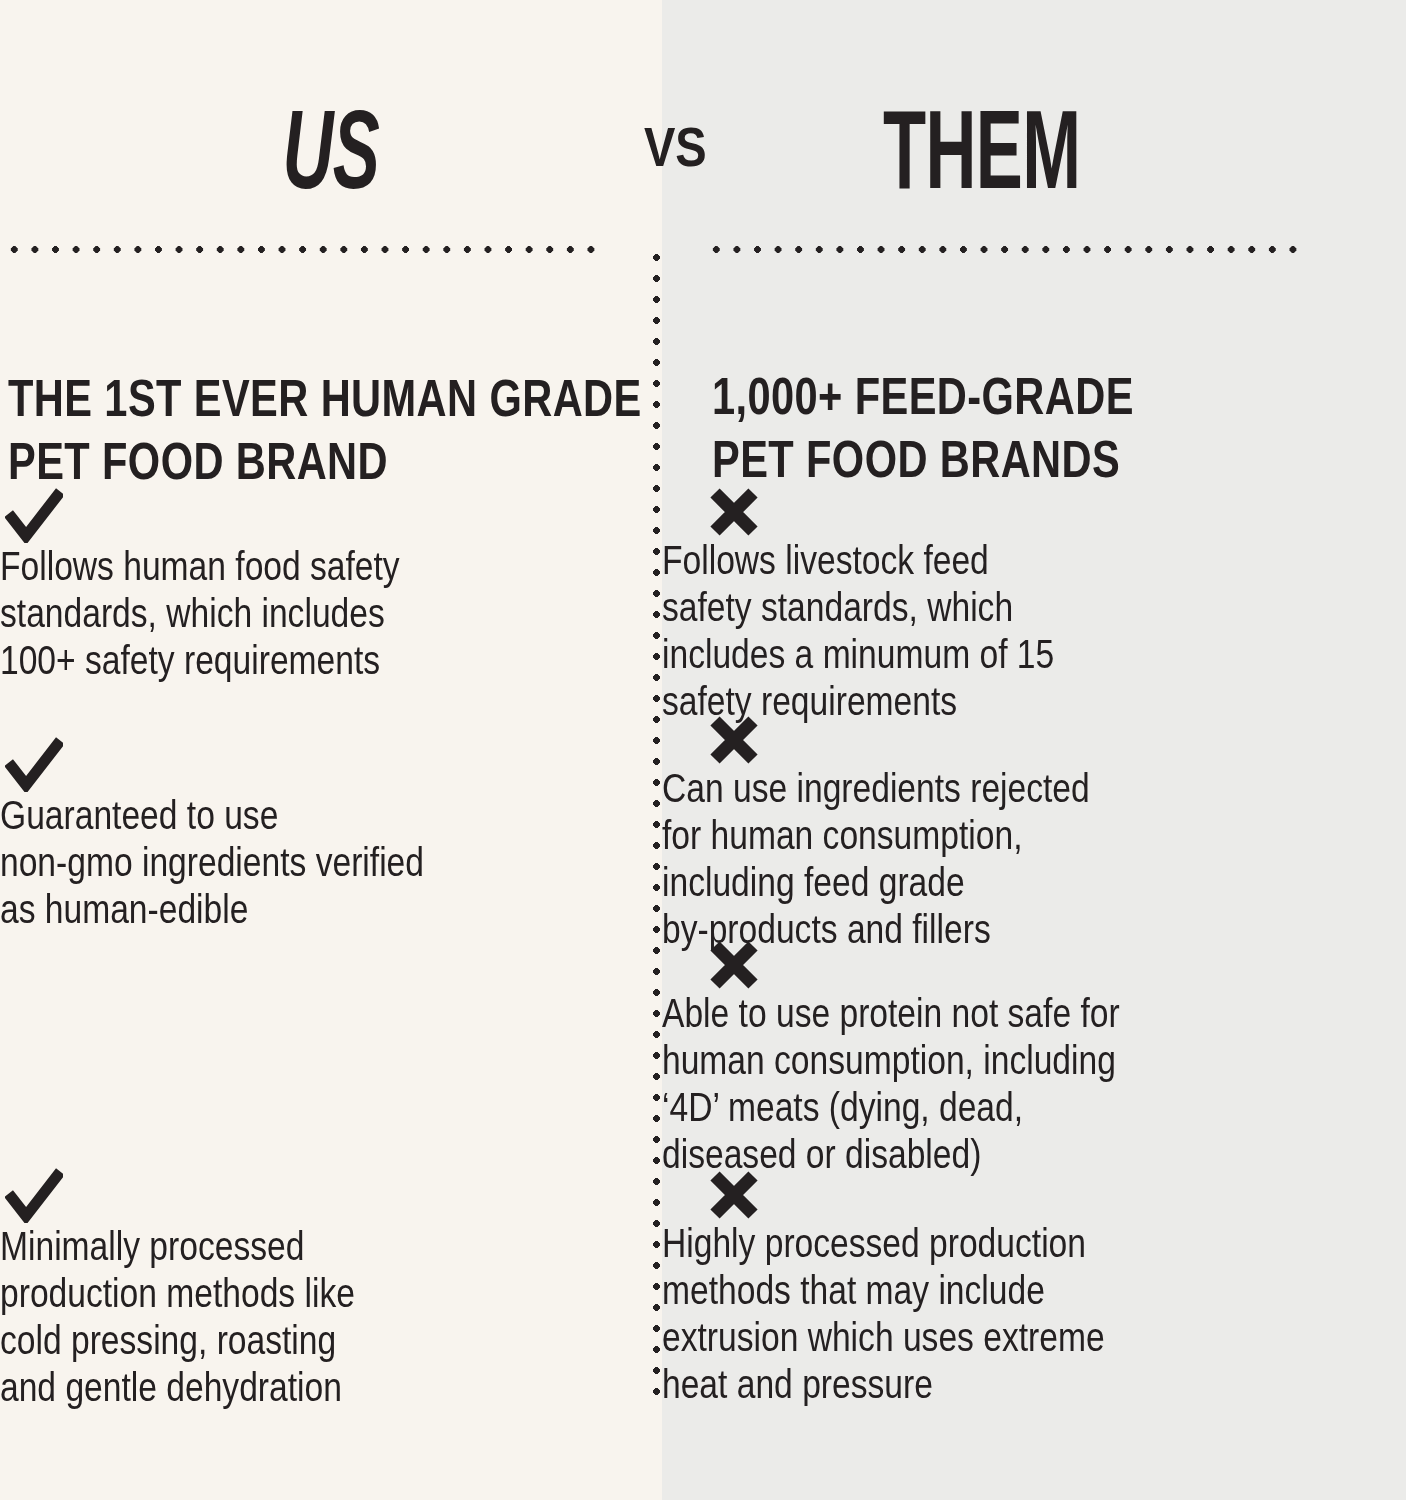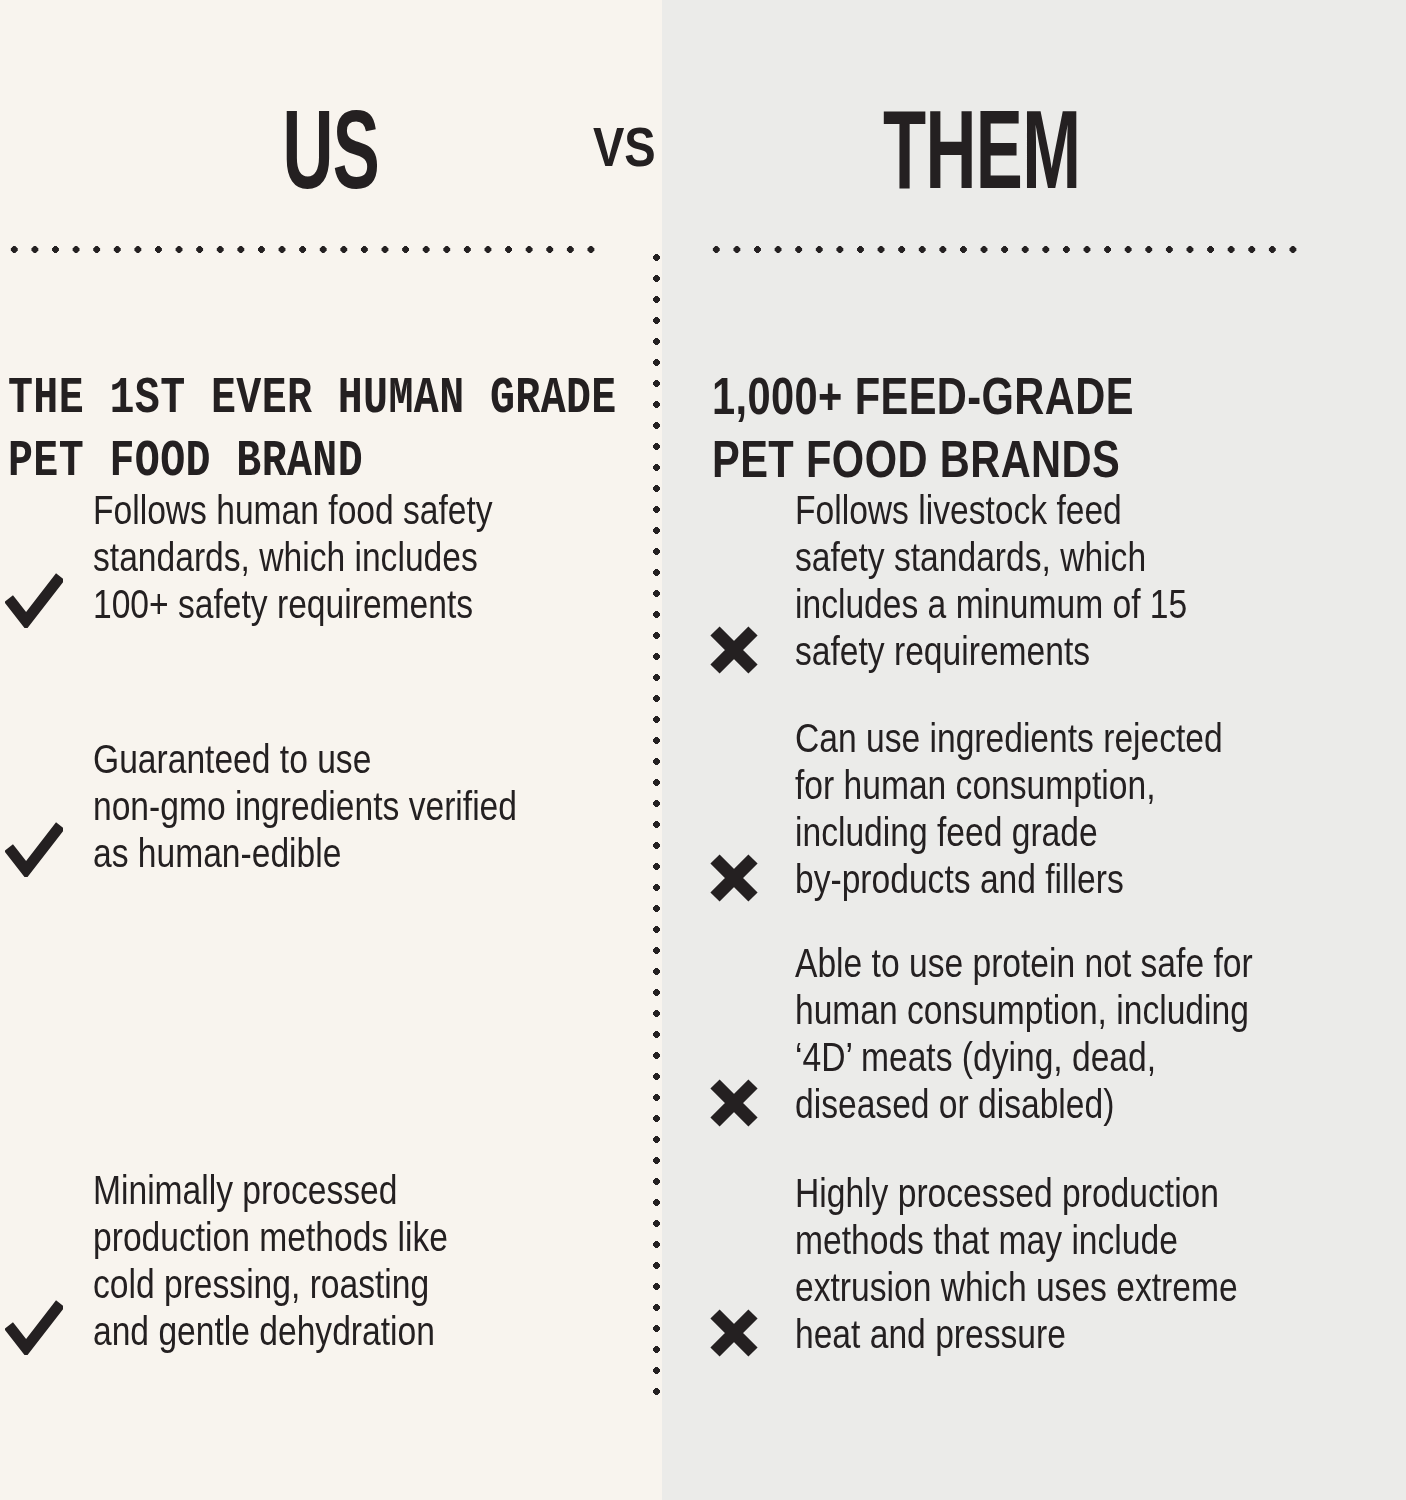--- a/index.html
+++ b/index.html
@@ -10,30 +10,30 @@
     background:#F8F4EE;
     font-family:"Liberation Sans", sans-serif;
     color:#242021;
   }
   .panel-right{
     position:absolute;left:662px;top:0;width:744px;height:1500px;
     background:#EBEBE9;
   }
   
   .title-wrap{position:absolute;top:94px;text-align:center;}
-  .title-wrap.us{left:0;width:662px;}
+  .title-wrap.us{left:0;width:662px;font-style:italic;}
   .title-wrap.them{left:662px;width:640px;}
   .big-title{
     display:inline-block;
     font-size:112px;line-height:112px;font-weight:700;
     letter-spacing:-1px;
     transform:scaleX(0.63);transform-origin:center top;
     white-space:nowrap;
   }
-  .vs-wrap{position:absolute;left:587px;top:119px;width:200px;}
+  .vs-wrap{position:absolute;left:575px;top:119px;width:200px;text-align:center;}
   .vs{
     display:inline-block;
     font-size:56px;line-height:56px;font-weight:700;
     transform:scaleX(0.84);transform-origin:center top;
   }
   
   .hline{
     position:absolute;top:246px;height:7px;
     background-image:radial-gradient(circle closest-side,#242021 96%,transparent);
     background-size:20.6px 7px;background-repeat:repeat-x;background-position:left center;
@@ -50,24 +50,24 @@
     position:absolute;
     font-size:52px;line-height:63px;font-weight:700;
     letter-spacing:0.5px;
     white-space:pre-line;
   }
   .subhead > span{
     display:inline-block;
     transform:scaleX(0.8);transform-origin:left top;
     white-space:pre-line;
   }
-  .subhead.left{left:8px;top:304px;font-family:Liberation Mono, monospace;}
+  .subhead.left{left:8px;top:304px;}
   .subhead.right{left:712px;top:302px;}
   
-  .row{position:absolute;display:flex;align-items:flex-end;}
+  .row{position:absolute;display:flex;align-items:flex-start;flex-direction:column;}
   .row.l{left:0;width:645px;}
   .row.r{left:662px;width:720px;}
   .icon-box{flex:none;display:flex;align-items:center;}
   .row.l .icon-box{width:93px;}
   .row.l .icon-box svg{margin-left:5px;}
   .row.r .icon-box{width:133px;}
   .row.r .icon-box svg{margin-left:46px;}
   .lines{
     font-size:40px;line-height:47px;font-weight:400;
     letter-spacing:0;

